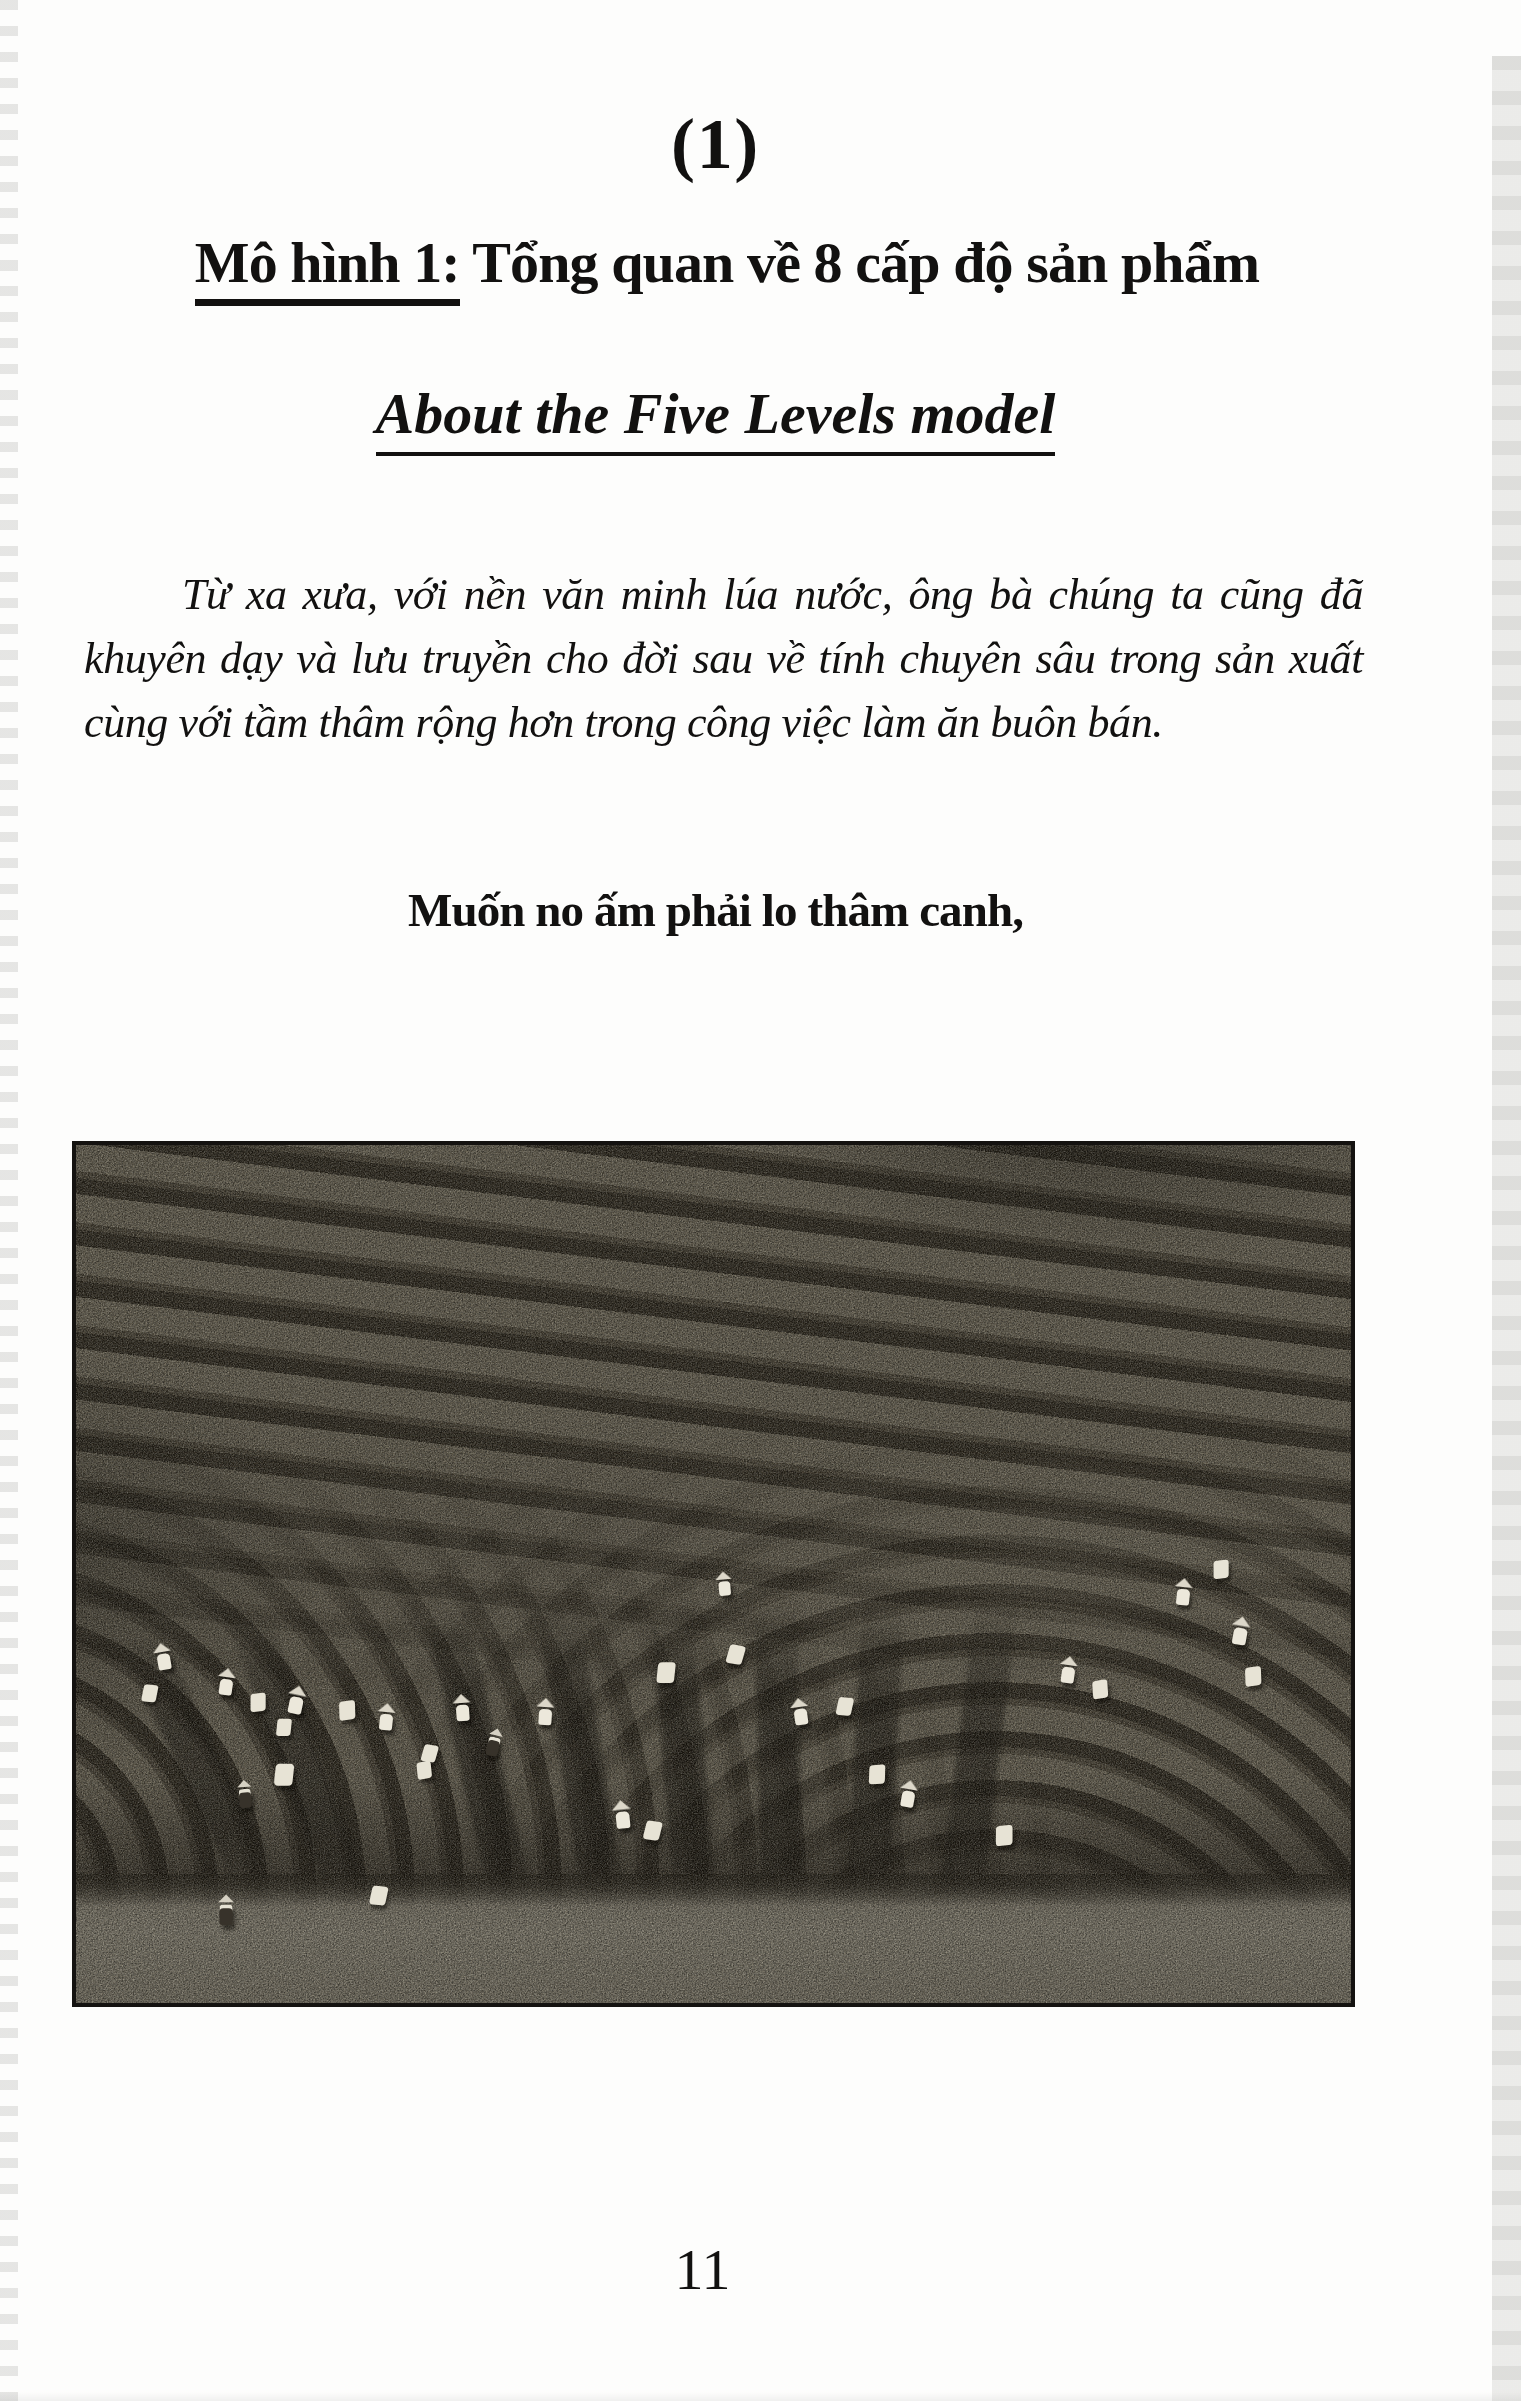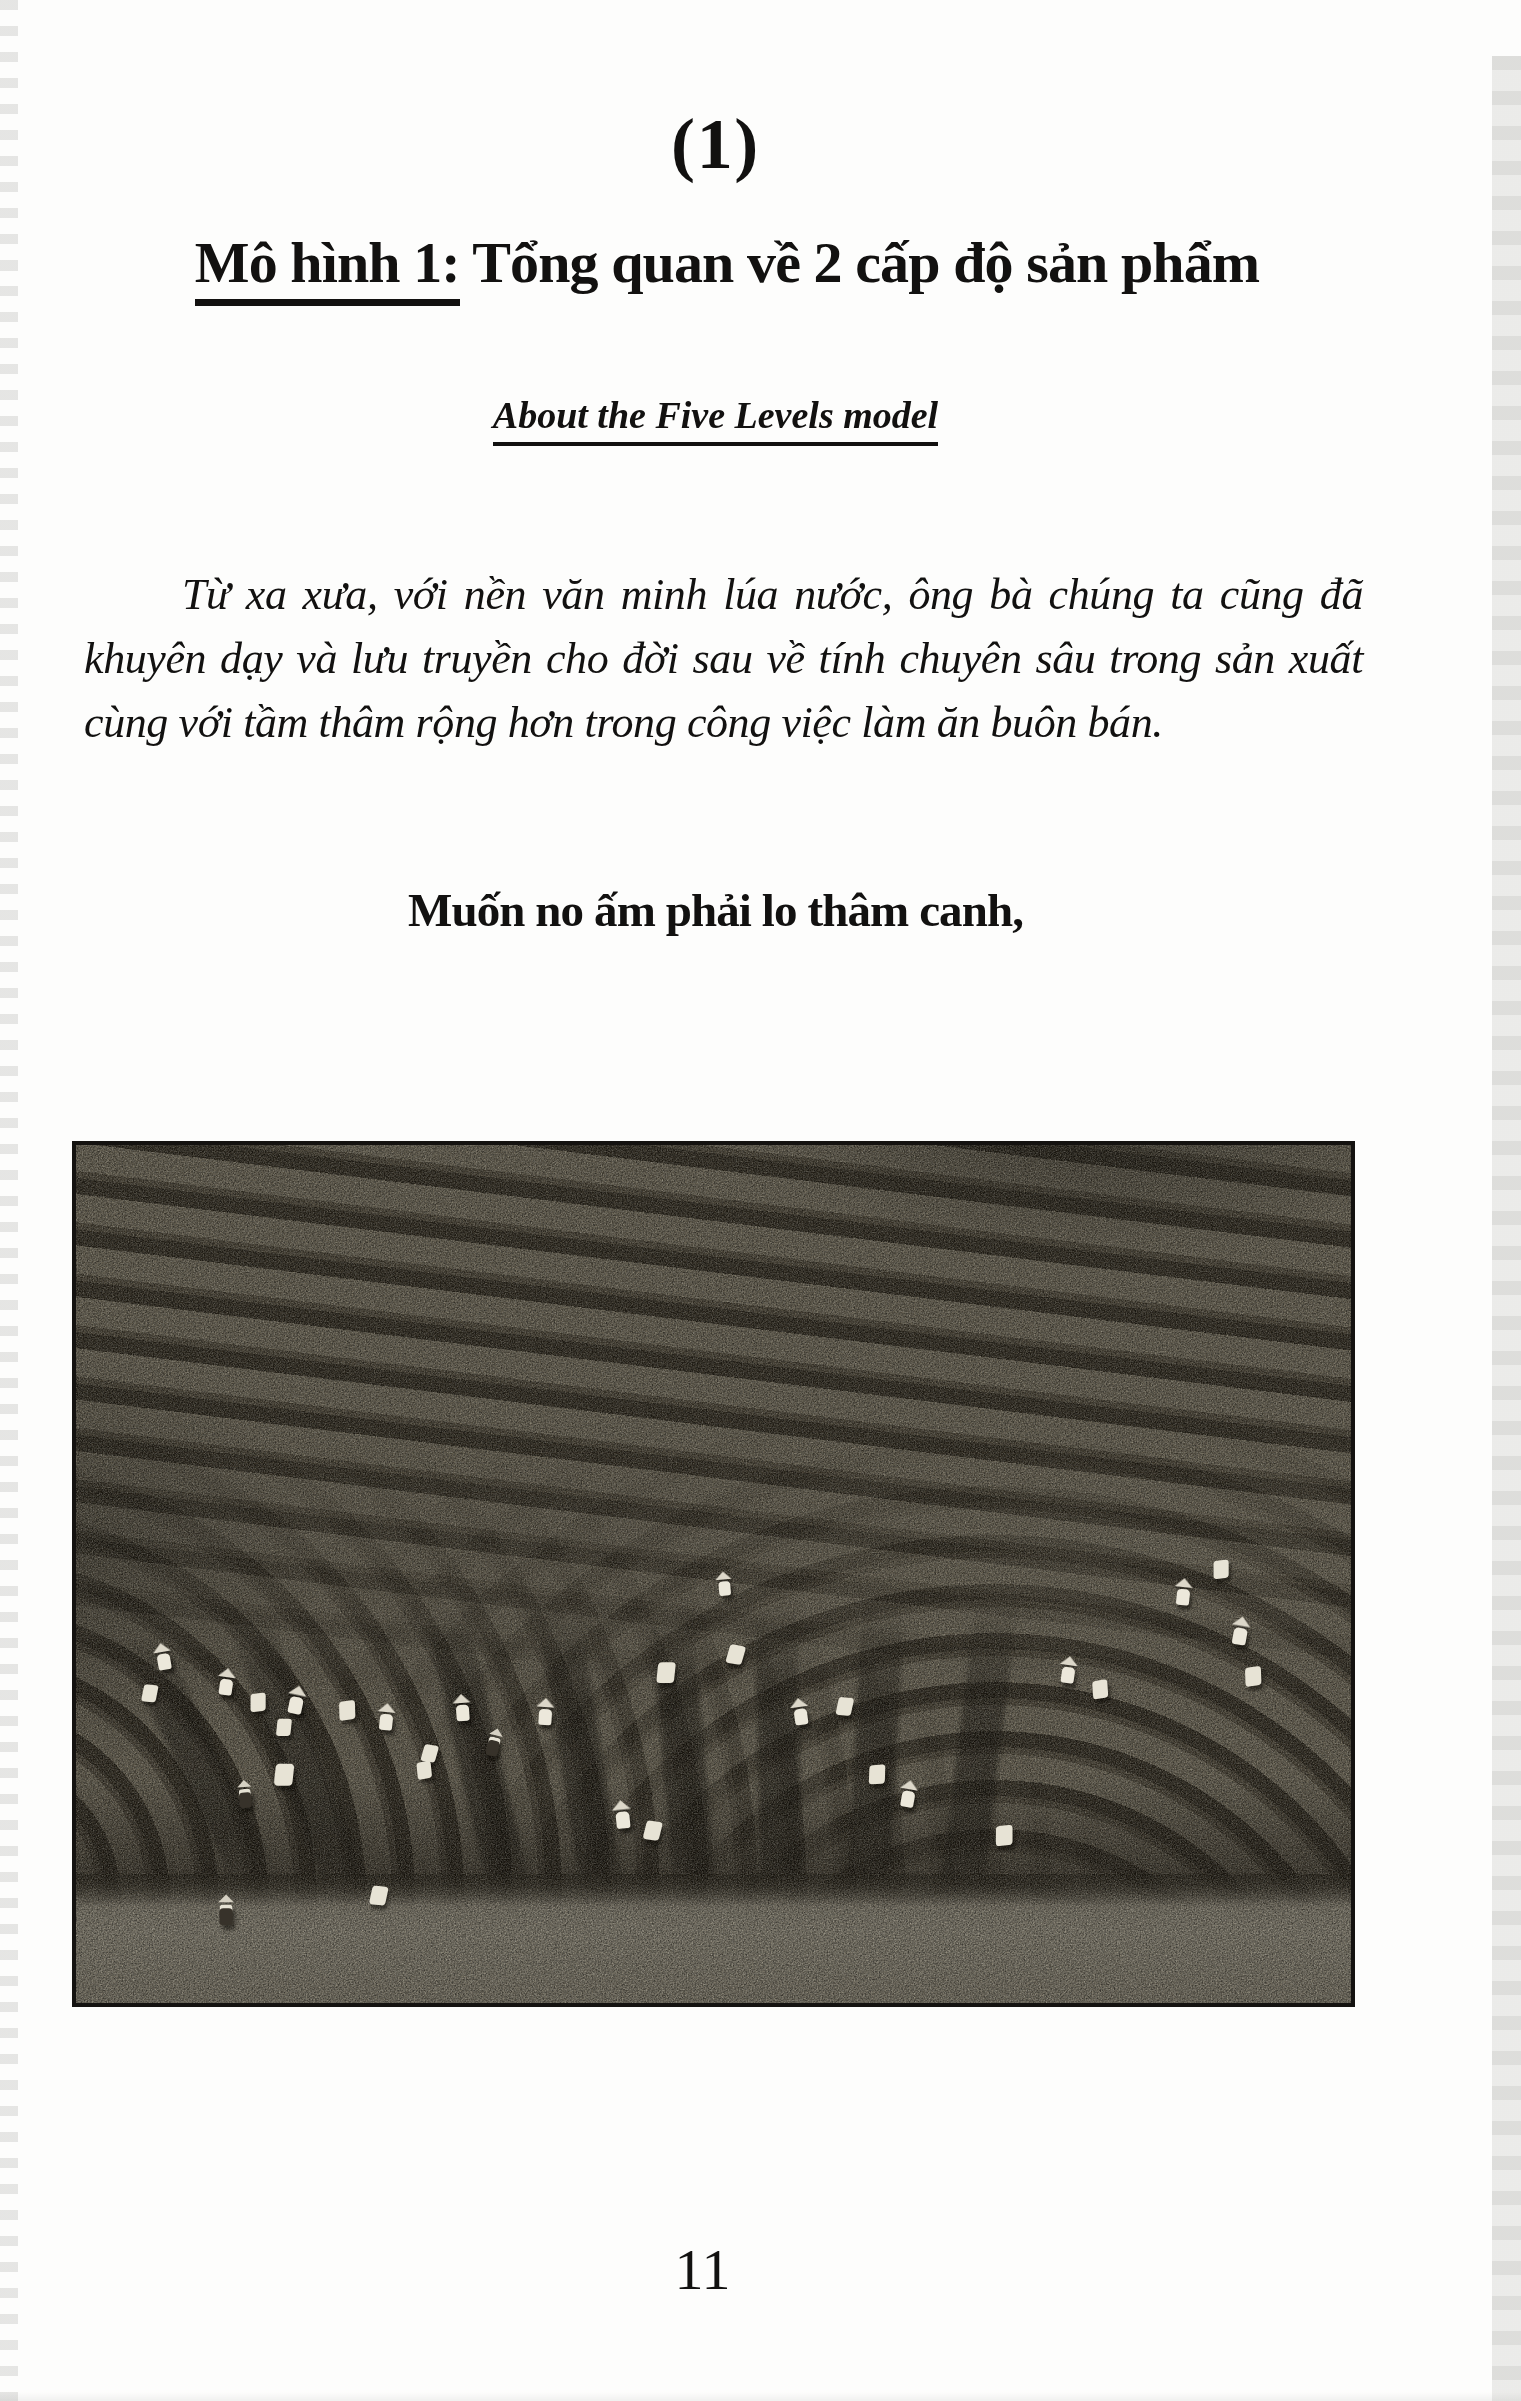--- a/index.html
+++ b/index.html
@@ -24,21 +24,21 @@
   }
   .scan-edge-bottom{
     position:absolute;left:0;right:0;bottom:0;height:8.7px;
     background:linear-gradient(to bottom, rgba(0,0,0,0), rgba(0,0,0,.05));
   }
   
   .centerblock{position:absolute;left:0;width:1431px;text-align:center;}
   .chapter-number{top:103px;font-size:72px;font-weight:bold;letter-spacing:1.7px;}
   .heading{top:229px;font-size:58px;font-weight:bold;white-space:nowrap;letter-spacing:-0.9px;}
   .heading .u{border-bottom:7.9px solid #121110;padding-bottom:3.5px;margin-left:23px;}
-  .subtitle{top:393px;font-size:38px;font-weight:bold;font-style:italic;}
+  .subtitle{top:380px;font-size:58px;font-weight:bold;font-style:italic;}
   .subtitle .u{border-bottom:4.4px solid #121110;padding-bottom:6.1px;}
   .body-par{
     position:absolute;left:84px;width:1279px;top:563px;
     font-size:44px;font-style:italic;line-height:64px;
     text-align:justify;text-indent:98px;letter-spacing:-0.4px;
   }
   .proverb{top:871px;font-size:47px;font-weight:bold;line-height:78px;letter-spacing:-0.9px;}
   .page-number{top:2236px;width:1405px;font-size:58px;}
   
   .photo{
@@ -128,21 +128,21 @@
 <body>
 
 <div>
 
   <div class="scan-edge-left"></div>
   <div class="scan-edge-right"></div>
   <div class="scan-edge-bottom"></div>
 
   <div class="centerblock chapter-number">(1)</div>
 
-  <div class="centerblock heading"><span class="u">Mô hình 1:</span><span> Tổng quan về 2 cấp độ sản phẩm</span></div>
+  <div class="centerblock heading"><span class="u">Mô hình 1:</span><span> Tổng quan về 8 cấp độ sản phẩm</span></div>
 
   <div class="centerblock subtitle"><span class="u">About the Five Levels model</span></div>
 
   <div class="body-par">Từ xa xưa, với nền văn minh lúa nước, ông bà chúng ta cũng đã khuyên dạy và lưu truyền cho đời sau về tính chuyên sâu trong sản xuất cùng với tầm thâm rộng hơn trong công việc làm ăn buôn bán.</div>
 
   <div class="centerblock proverb">
     <div>Muốn no ấm phải lo thâm canh,</div>
   </div>
 
   <div class="photo">

